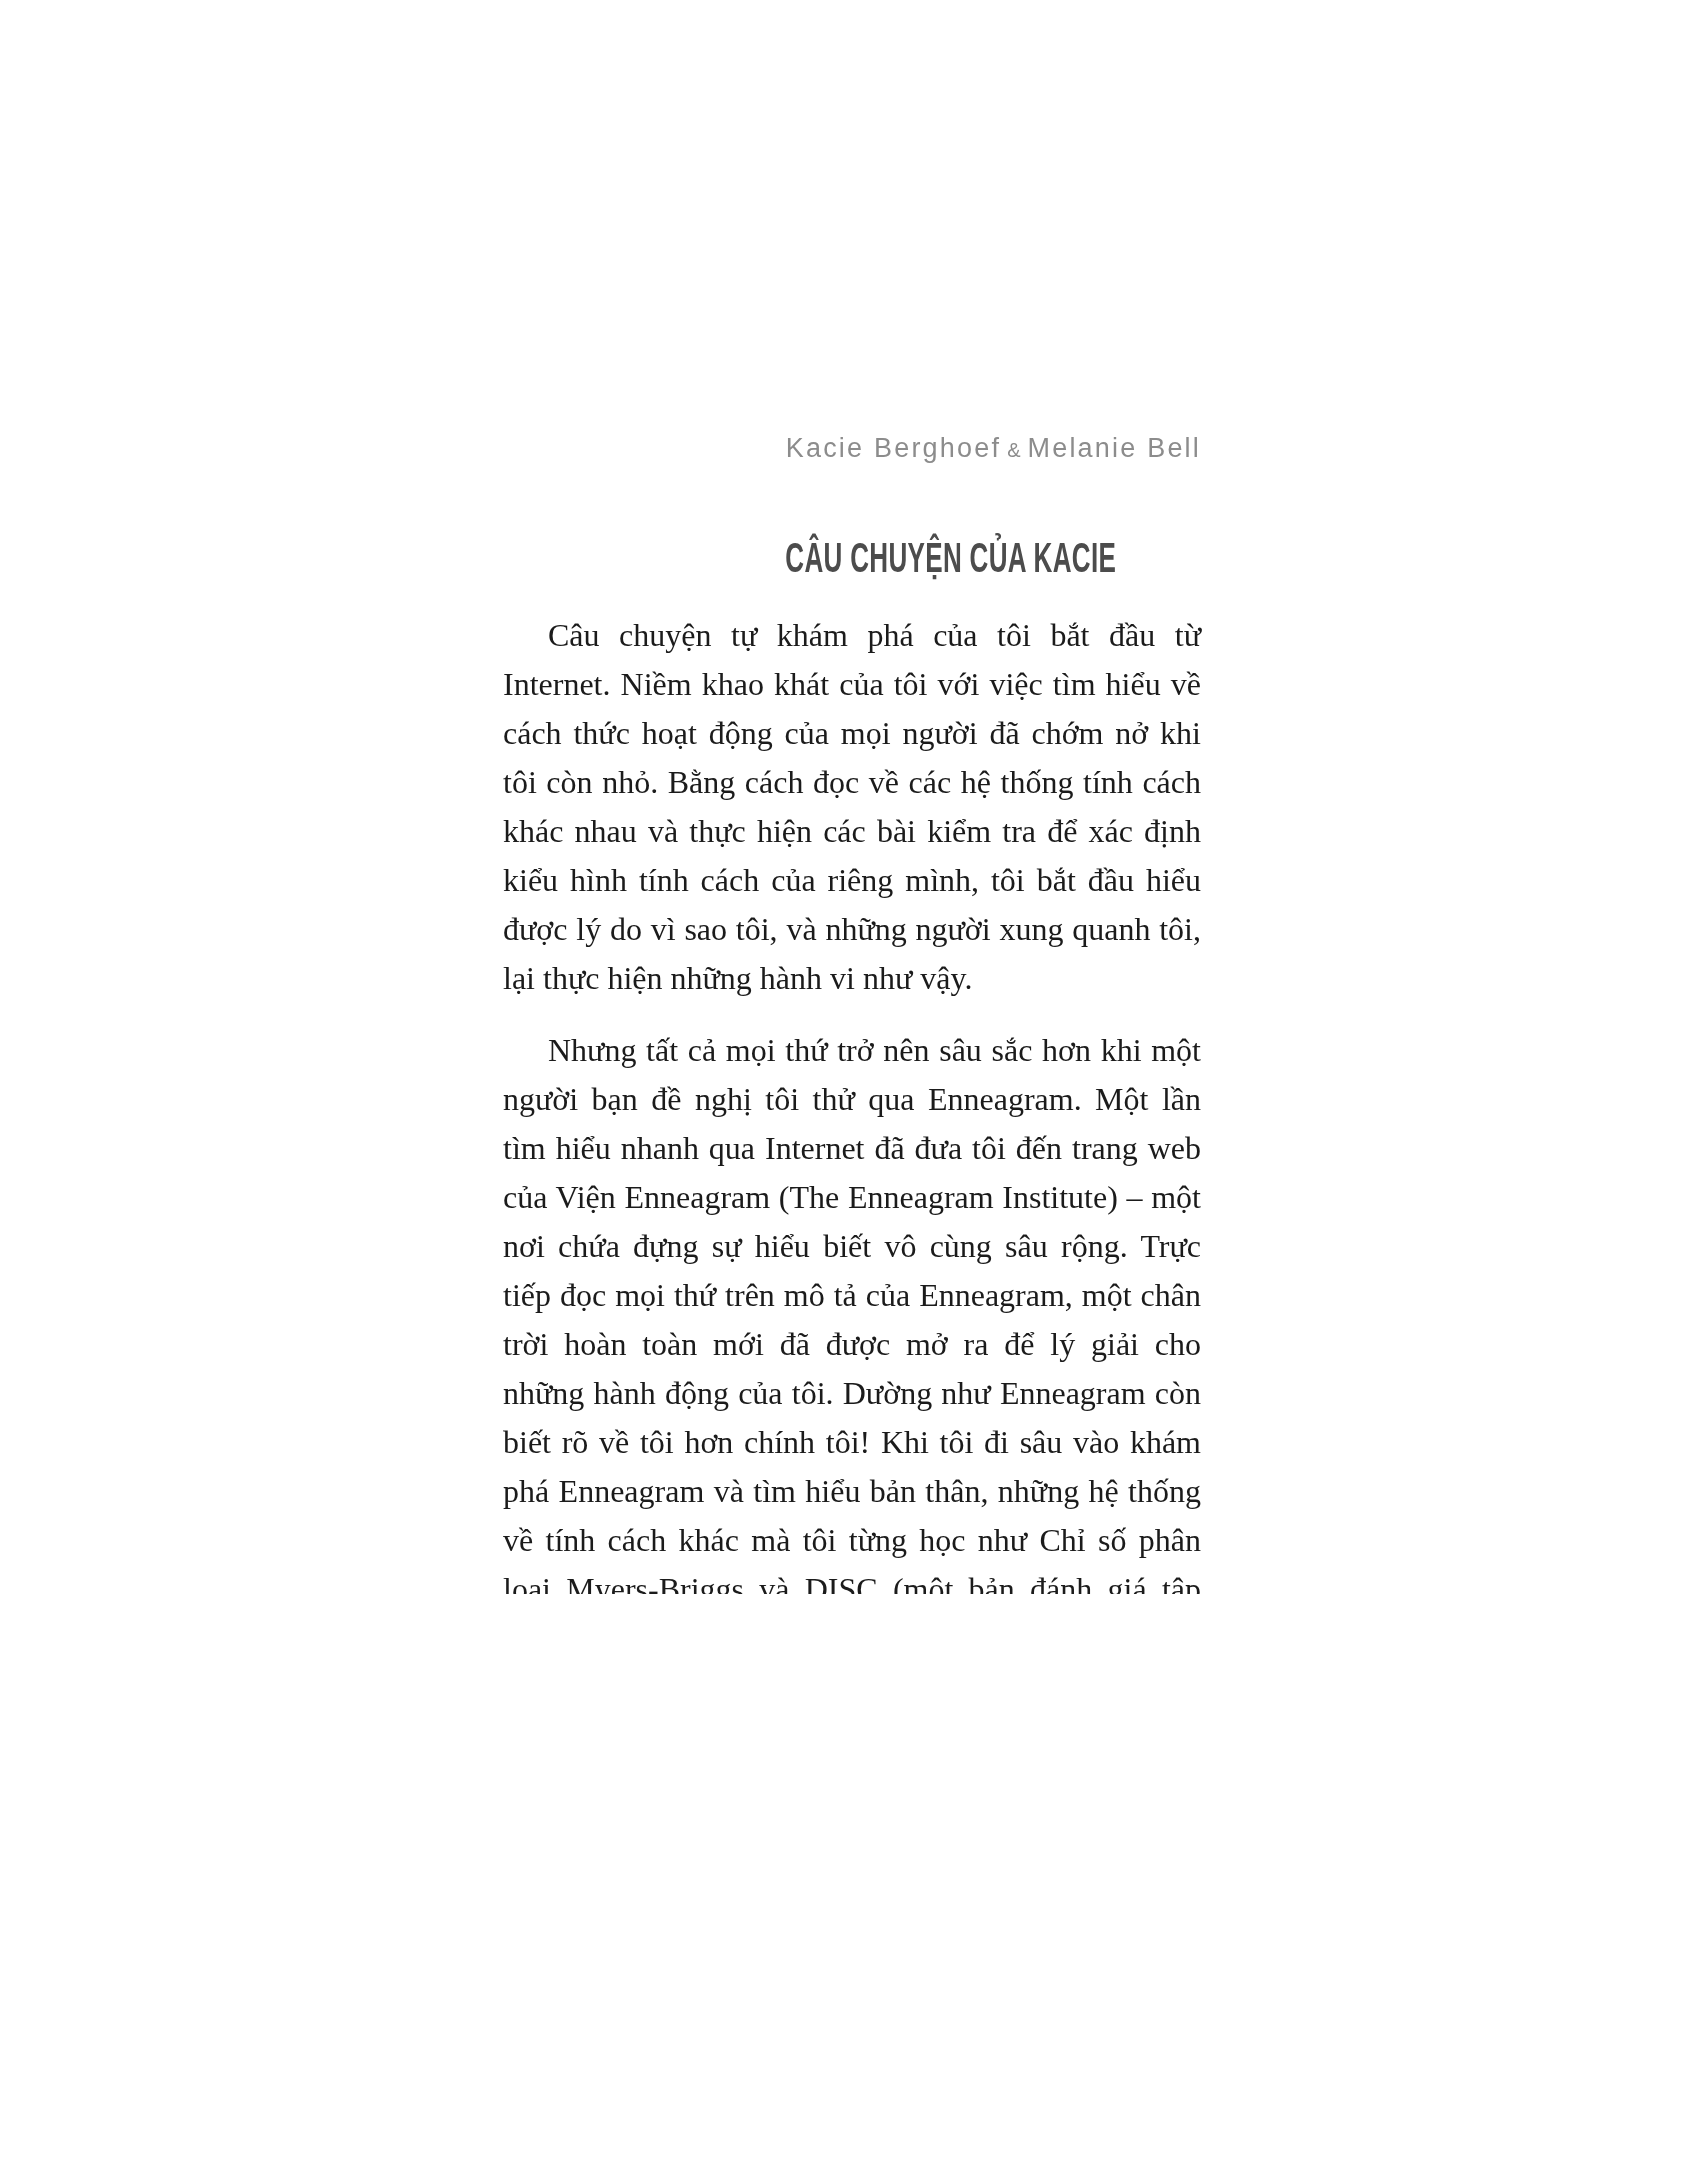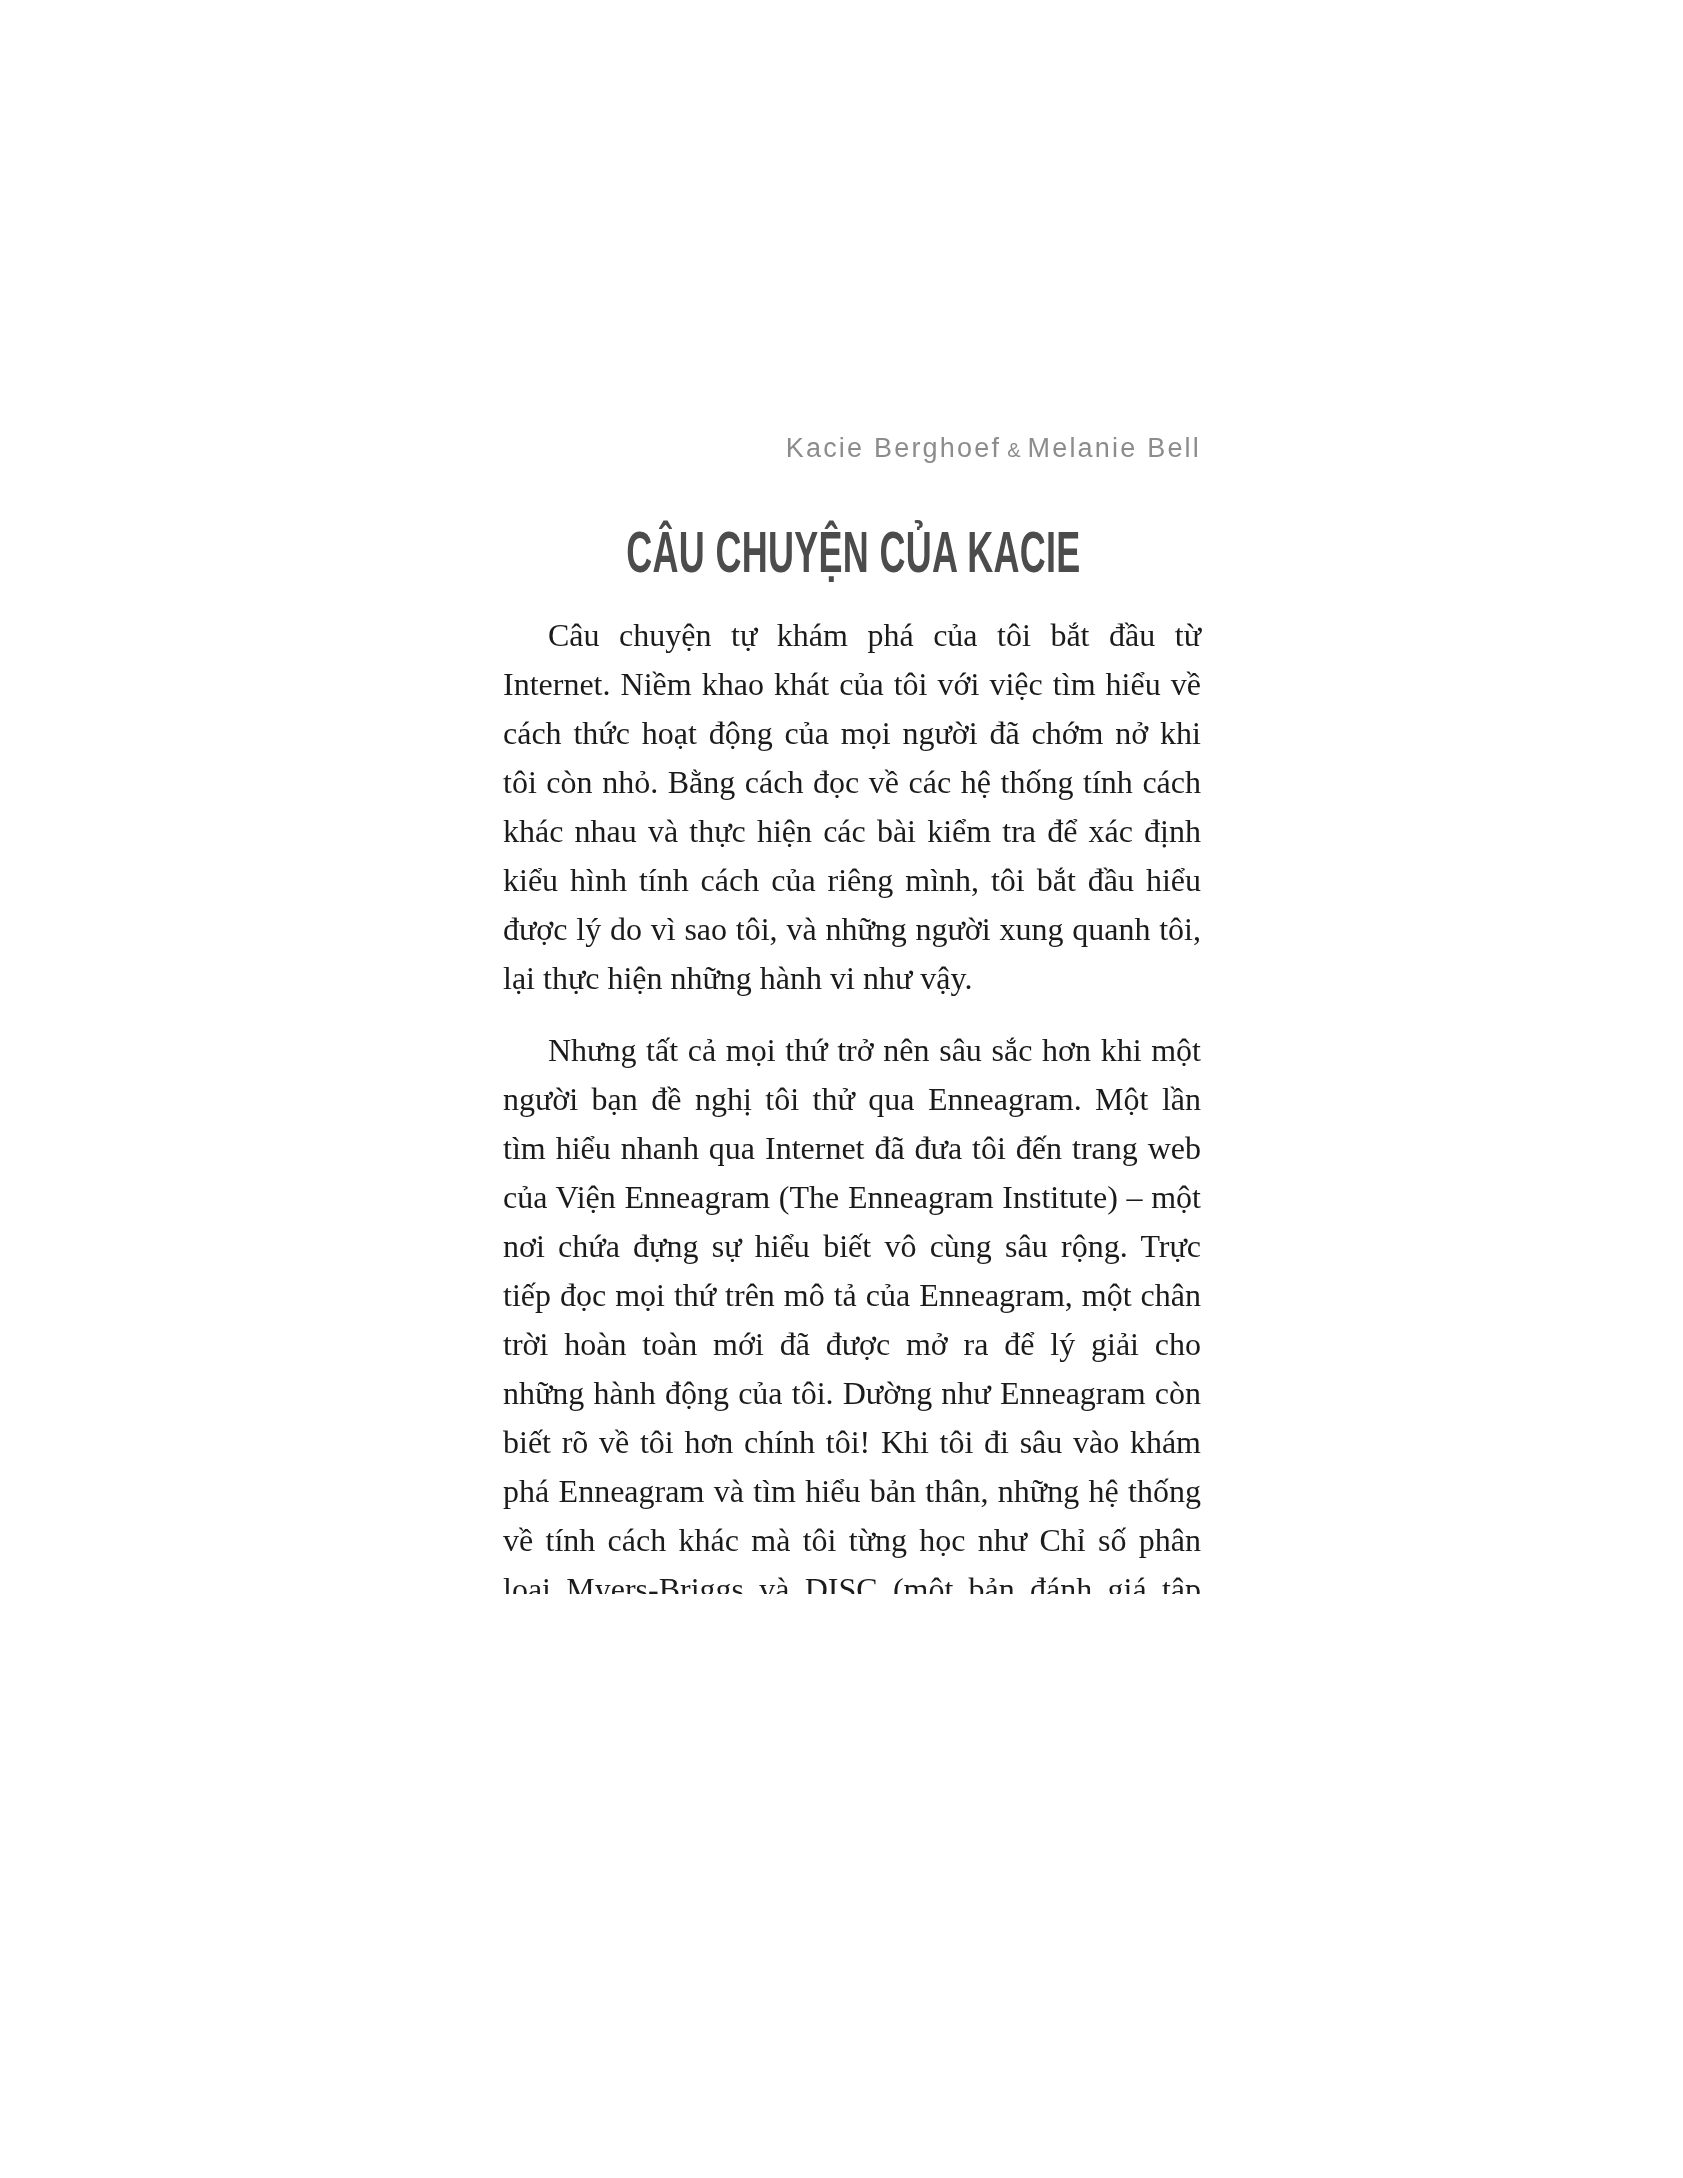--- a/index.html
+++ b/index.html
@@ -29,25 +29,25 @@
   .running-head .amp {
     font-size: 20px;
     letter-spacing: 1px;
     padding: 0 6px;
   }
   .chapter-title {
     position: absolute;
     top: 518px;
     left: 487px;
     width: 714px;
-    margin: 0;
-    text-align: left;
+    margin: 16px;
+    text-align: right;
     font-family: "Liberation Sans", sans-serif;
     font-weight: 700;
-    font-size: 58px;
+    font-size: 42px;
     color: #4c4c4c;
     letter-spacing: 0.5px;
     white-space: nowrap;
   }
   .chapter-title .condense {
     display: inline-block;
     transform: scaleX(0.62);
     transform-origin: 50% 50%;
   }
   .body-text {

